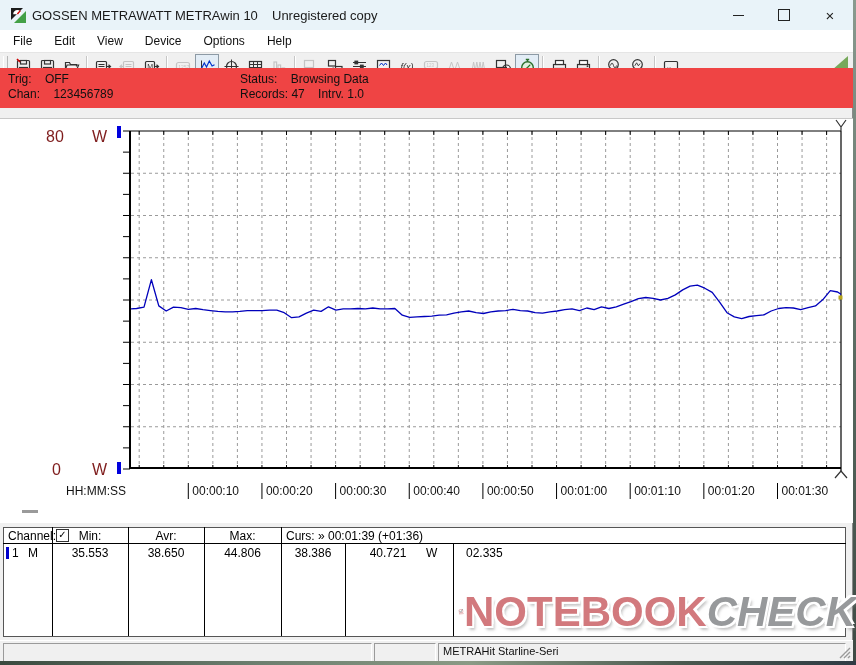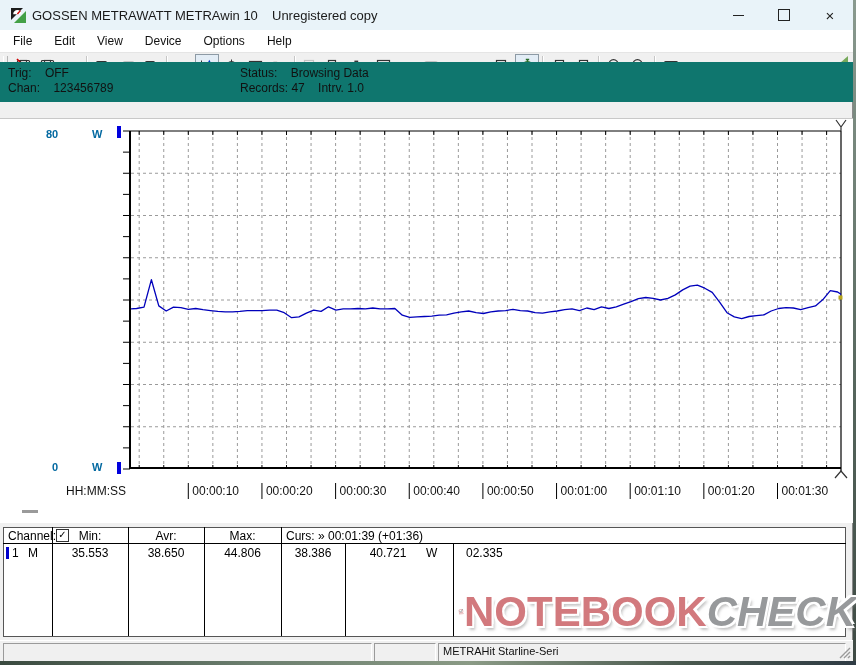--- a/index.html
+++ b/index.html
@@ -28,32 +28,32 @@
            border-top:1px solid #e5e5e5;border-bottom:1px solid #d9d9d9;box-sizing:border-box;
            display:flex;align-items:center;padding-left:2px;}
   .tgrip{width:3px;height:18px;border-left:1px solid #fff;border-right:1px solid #b5b5b5;margin:0 3px 0 1px;}
   .tbtn{width:24px;height:22px;border:1px solid transparent;background:transparent;padding:0;margin:0;
         display:flex;align-items:flex-end;justify-content:center;}
   .tbtn.pressed{border:1px solid #8d9aa5;background:#e3edf6;}
   .tbtn.disabled{opacity:.5;filter:grayscale(1);}
   .tsep{width:1px;height:18px;background:#c6c6c6;border-right:1px solid #fff;margin:0 3px;}
   .triangle{position:absolute;right:5px;top:3px;}
   
-  .statuspanel{position:absolute;left:0;top:62px;width:853px;height:40px;background:#0f766e;
+  .statuspanel{position:absolute;left:0;top:68px;width:853px;height:40px;background:#ef4444;
                font-size:12px;color:#111;}
   .sp-row1{position:absolute;top:4px;}
   .sp-row2{position:absolute;top:19px;}
   .sp-left{left:8px;}
   .sp-right{left:240px;}
   .sp-gap{display:inline-block;width:10px;}
   
   .chartpanel{position:absolute;left:0;top:118px;width:853px;height:405px;background:#ffffff;
               border-top:1px solid #c8c8c8;box-sizing:border-box;}
   .chartpanel svg{position:absolute;left:0;top:0;}
-  .ylab{position:absolute;font-size:11px;color:#0369a1;font-weight:bold;}
+  .ylab{position:absolute;font-size:16px;color:#7f1d1d;}
   .xlab{position:absolute;font-size:12px;color:#111;white-space:nowrap;}
   .scrolldash{position:absolute;left:22px;top:391px;width:16px;height:3px;background:#9a9a9a;}
   
   .tablepanel{position:absolute;left:0;top:527px;width:853px;height:111px;font-size:12px;color:#000;}
   .tbl-outer{position:absolute;left:3px;top:0;width:843px;height:110px;border:1px solid #555;
              background:#fff;box-sizing:border-box;}
   .tbl-hline{position:absolute;left:3px;top:16px;width:843px;height:1px;background:#000;}
   .vl{position:absolute;width:1px;background:#000;}
   .hcell,.ccell{position:absolute;top:2px;}
   .center{text-align:center;}

